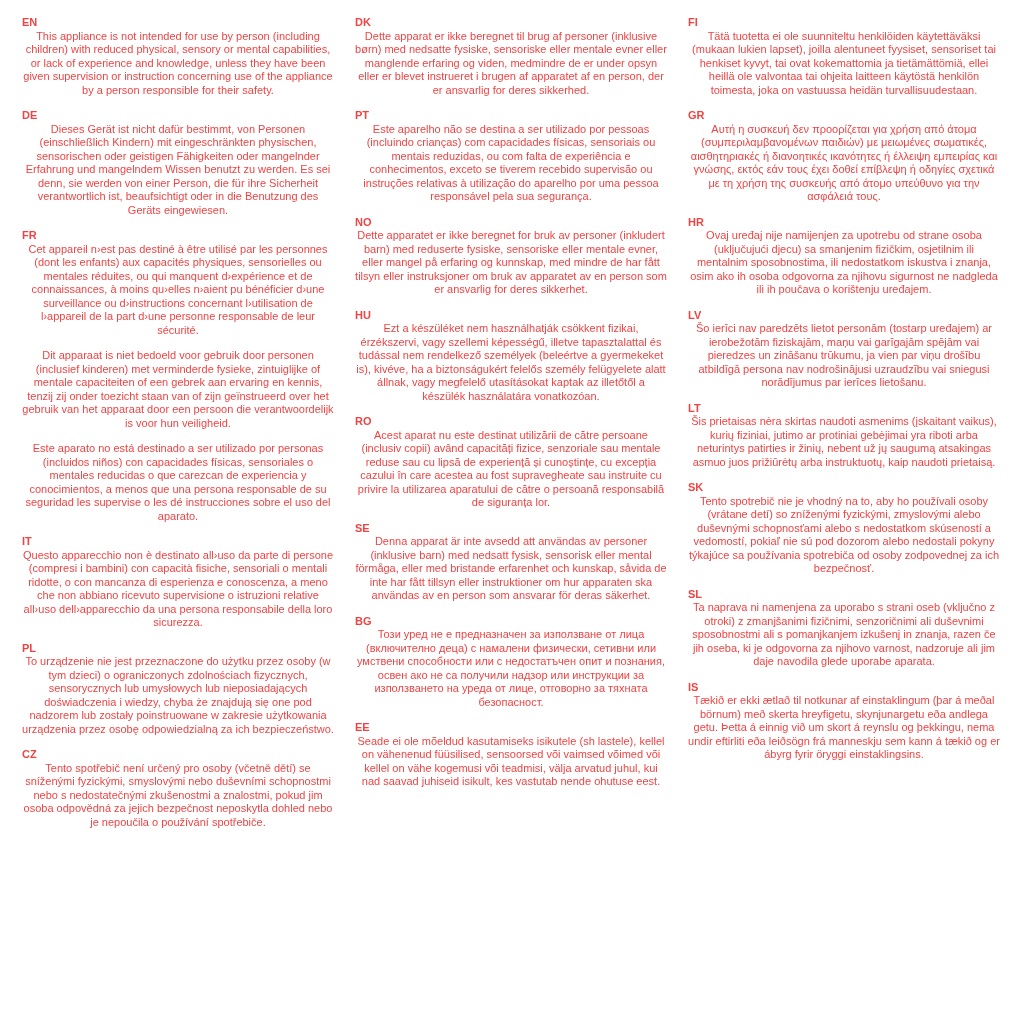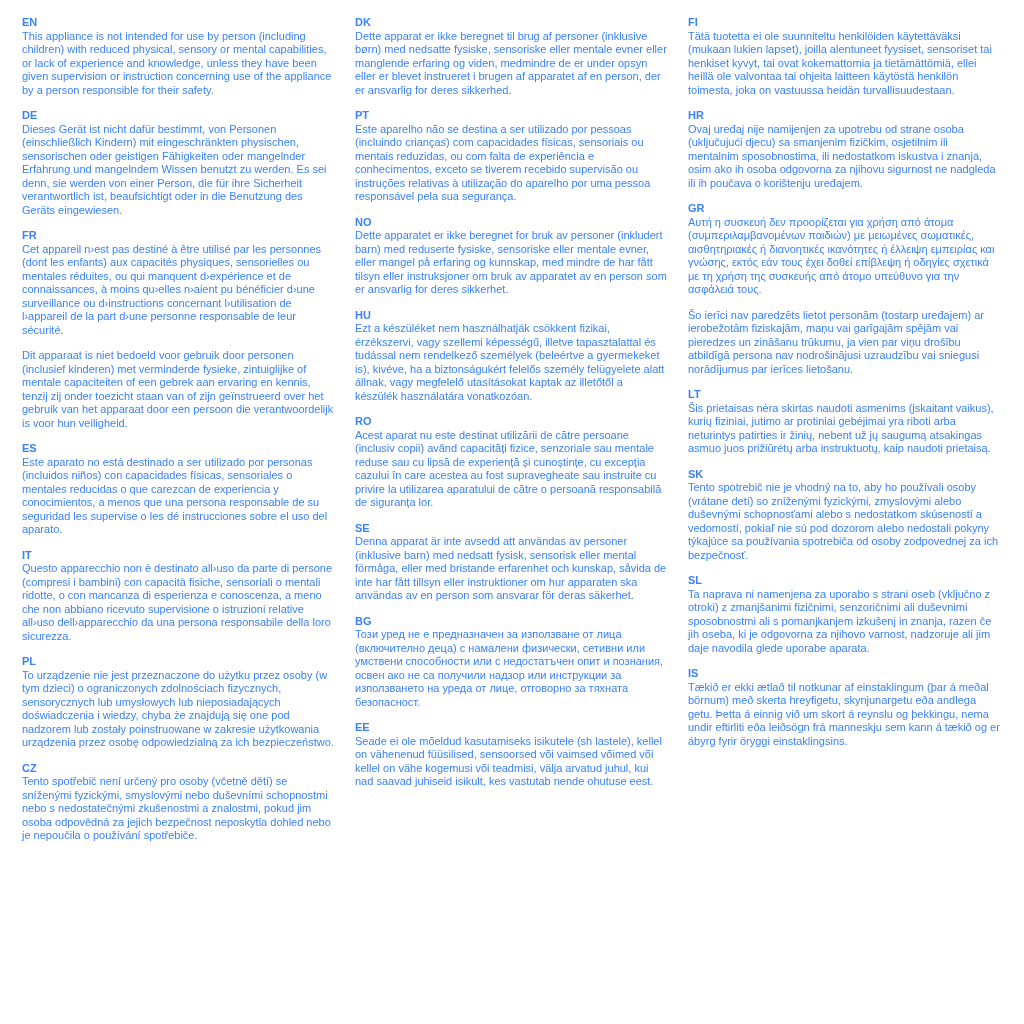--- a/index.html
+++ b/index.html
@@ -11,42 +11,42 @@
     height: 1024px;
     overflow: hidden;
   }
   .page {
     width: 1024px;
     height: 1024px;
     padding: 16px 24px 0 22px;
     display: flex;
     gap: 21px;
     font-family: "Liberation Sans", "DejaVu Sans", sans-serif;
-    color: #3b82f6;
+    color: #ef4444;
   }
   .col {
     width: 312px;
     flex: 0 0 312px;
   }
   .lang-section {
     margin: 0 0 12px 0;
   }
   .lang-code {
     font-size: 11px;
     line-height: 13.5px;
     font-weight: bold;
     margin: 0;
     padding: 0;
   }
   .lang-text {
     font-size: 11px;
     line-height: 13.5px;
     margin: 0;
     padding: 0;
-    text-align: left;
+    text-align: center;
   }
 </style>
 </head>
 <body>
 
 <main class="page">
   <div class="col">
       <section class="lang-section">
         <h2 class="lang-code">EN</h2>
         <p class="lang-text">This appliance is not intended for use by person (including children) with reduced physical, sensory or mental capabilities, or lack of experience and knowledge, unless they have been given supervision or instruction concerning use of the appliance by a person responsible for their safety.</p>
@@ -56,21 +56,20 @@
         <p class="lang-text">Dieses Gerät ist nicht dafür bestimmt, von Personen (einschließlich Kindern) mit eingeschränkten physischen, sensorischen oder geistigen Fähigkeiten oder mangelnder Erfahrung und mangelndem Wissen benutzt zu werden. Es sei denn, sie werden von einer Person, die für ihre Sicherheit verantwortlich ist, beaufsichtigt oder in die Benutzung des Geräts eingewiesen.</p>
       </section>
       <section class="lang-section">
         <h2 class="lang-code">FR</h2>
         <p class="lang-text">Cet appareil n›est pas destiné à être utilisé par les personnes (dont les enfants) aux capacités physiques, sensorielles ou mentales réduites, ou qui manquent d›expérience et de connaissances, à moins qu›elles n›aient pu bénéficier d›une surveillance ou d›instructions concernant l›utilisation de l›appareil de la part d›une personne responsable de leur sécurité.</p>
       </section>
       <section class="lang-section">
         <p class="lang-text">Dit apparaat is niet bedoeld voor gebruik door personen (inclusief kinderen) met verminderde fysieke, zintuiglijke of mentale capaciteiten of een gebrek aan ervaring en kennis, tenzij zij onder toezicht staan van of zijn geïnstrueerd over het gebruik van het apparaat door een persoon die verantwoordelijk is voor hun veiligheid.</p>
       </section>
       <section class="lang-section">
-        <h2 class="lang-code">ES</h2>
         <p class="lang-text">Este aparato no está destinado a ser utilizado por personas (incluidos niños) con capacidades físicas, sensoriales o mentales reducidas o que carezcan de experiencia y conocimientos, a menos que una persona responsable de su seguridad les supervise o les dé instrucciones sobre el uso del aparato.</p>
       </section>
       <section class="lang-section">
         <h2 class="lang-code">IT</h2>
         <p class="lang-text">Questo apparecchio non è destinato all›uso da parte di persone (compresi i bambini) con capacità fisiche, sensoriali o mentali ridotte, o con mancanza di esperienza e conoscenza, a meno che non abbiano ricevuto supervisione o istruzioni relative all›uso dell›apparecchio da una persona responsabile della loro sicurezza.</p>
       </section>
       <section class="lang-section">
         <h2 class="lang-code">PL</h2>
         <p class="lang-text">To urządzenie nie jest przeznaczone do użytku przez osoby (w tym dzieci) o ograniczonych zdolnościach fizycznych, sensorycznych lub umysłowych lub nieposiadających doświadczenia i wiedzy, chyba że znajdują się one pod nadzorem lub zostały poinstruowane w zakresie użytkowania urządzenia przez osobę odpowiedzialną za ich bezpieczeństwo.</p>
       </section>
@@ -112,28 +111,29 @@
         <h2 class="lang-code">EE</h2>
         <p class="lang-text">Seade ei ole mõeldud kasutamiseks isikutele (sh lastele), kellel on vähenenud füüsilised, sensoorsed või vaimsed võimed või kellel on vähe kogemusi või teadmisi, välja arvatud juhul, kui nad saavad juhiseid isikult, kes vastutab nende ohutuse eest.</p>
       </section>
     </div>
   <div class="col">
       <section class="lang-section">
         <h2 class="lang-code">FI</h2>
         <p class="lang-text">Tätä tuotetta ei ole suunniteltu henkilöiden käytettäväksi (mukaan lukien lapset), joilla alentuneet fyysiset, sensoriset tai henkiset kyvyt, tai ovat kokemattomia ja tietämättömiä, ellei heillä ole valvontaa tai ohjeita laitteen käytöstä henkilön toimesta, joka on vastuussa heidän turvallisuudestaan.</p>
       </section>
       <section class="lang-section">
+        <h2 class="lang-code">GR</h2>
+        <p class="lang-text">Αυτή η συσκευή δεν προορίζεται για χρήση από άτομα (συμπεριλαμβανομένων παιδιών) με μειωμένες σωματικές, αισθητηριακές ή διανοητικές ικανότητες ή έλλειψη εμπειρίας και γνώσης, εκτός εάν τους έχει δοθεί επίβλεψη ή οδηγίες σχετικά με τη χρήση της συσκευής από άτομο υπεύθυνο για την ασφάλειά τους.</p>
+      </section>
+      <section class="lang-section">
         <h2 class="lang-code">HR</h2>
         <p class="lang-text">Ovaj uređaj nije namijenjen za upotrebu od strane osoba (uključujući djecu) sa smanjenim fizičkim, osjetilnim ili mentalnim sposobnostima, ili nedostatkom iskustva i znanja, osim ako ih osoba odgovorna za njihovu sigurnost ne nadgleda ili ih poučava o korištenju uređajem.</p>
       </section>
       <section class="lang-section">
-        <h2 class="lang-code">GR</h2>
-        <p class="lang-text">Αυτή η συσκευή δεν προορίζεται για χρήση από άτομα (συμπεριλαμβανομένων παιδιών) με μειωμένες σωματικές, αισθητηριακές ή διανοητικές ικανότητες ή έλλειψη εμπειρίας και γνώσης, εκτός εάν τους έχει δοθεί επίβλεψη ή οδηγίες σχετικά με τη χρήση της συσκευής από άτομο υπεύθυνο για την ασφάλειά τους.</p>
-      </section>
-      <section class="lang-section">
+        <h2 class="lang-code">LV</h2>
         <p class="lang-text">Šo ierīci nav paredzēts lietot personām (tostarp uređajem) ar ierobežotām fiziskajām, maņu vai garīgajām spējām vai pieredzes un zināšanu trūkumu, ja vien par viņu drošību atbildīgā persona nav nodrošinājusi uzraudzību vai sniegusi norādījumus par ierīces lietošanu.</p>
       </section>
       <section class="lang-section">
         <h2 class="lang-code">LT</h2>
         <p class="lang-text">Šis prietaisas nėra skirtas naudoti asmenims (įskaitant vaikus), kurių fiziniai, jutimo ar protiniai gebėjimai yra riboti arba neturintys patirties ir žinių, nebent už jų saugumą atsakingas asmuo juos prižiūrėtų arba instruktuotų, kaip naudoti prietaisą.</p>
       </section>
       <section class="lang-section">
         <h2 class="lang-code">SK</h2>
         <p class="lang-text">Tento spotrebič nie je vhodný na to, aby ho používali osoby (vrátane detí) so zníženými fyzickými, zmyslovými alebo duševnými schopnosťami alebo s nedostatkom skúseností a vedomostí, pokiaľ nie sú pod dozorom alebo nedostali pokyny týkajúce sa používania spotrebiča od osoby zodpovednej za ich bezpečnosť.</p>
       </section>

